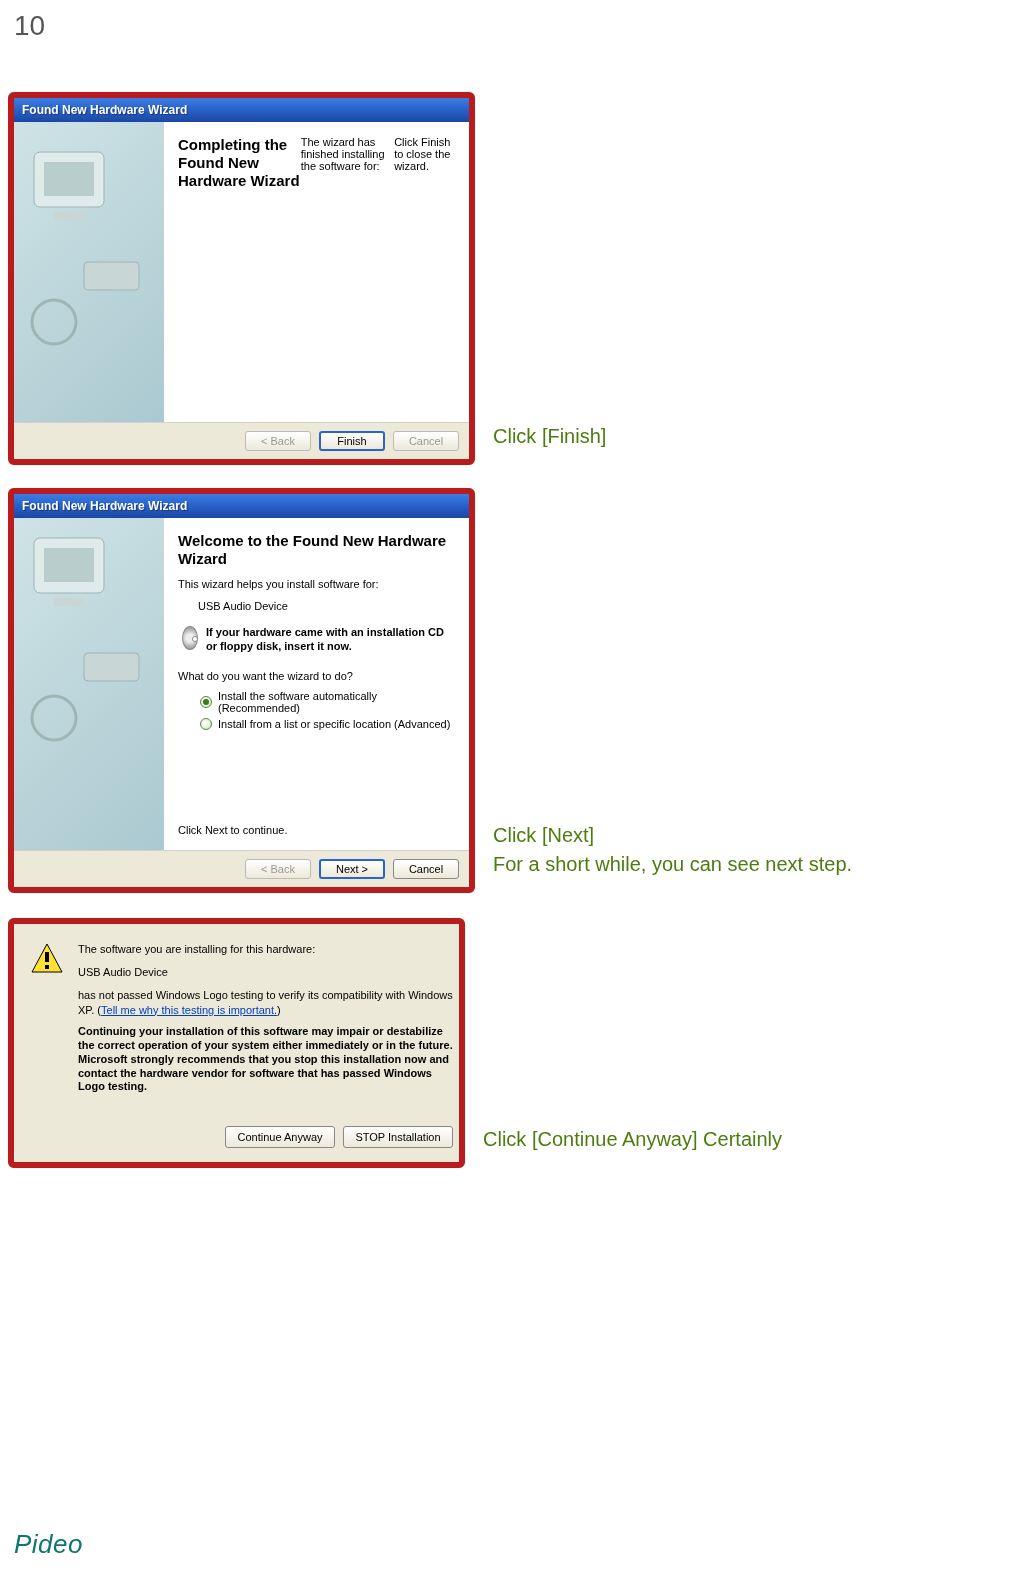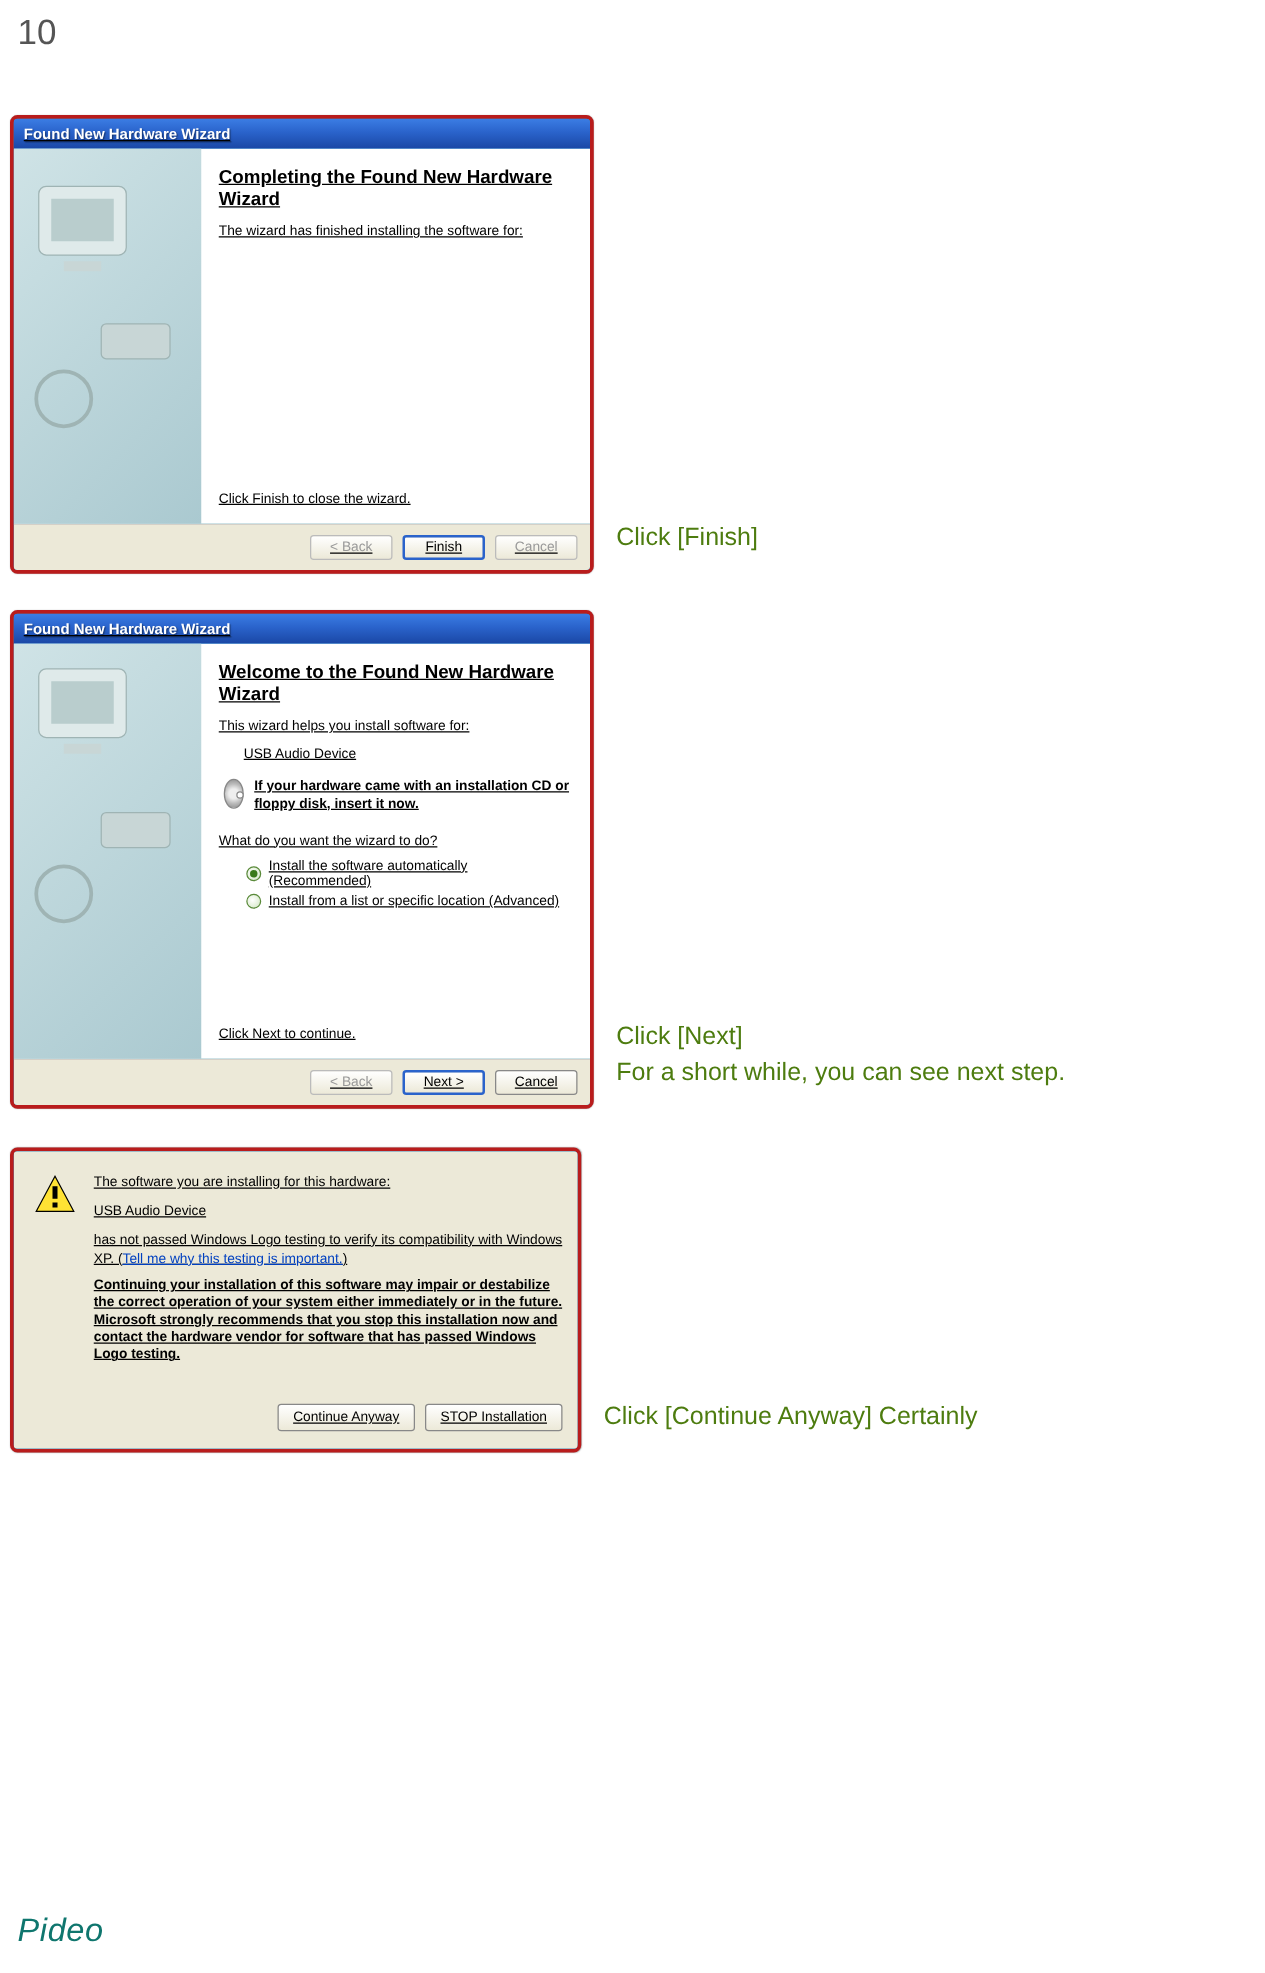--- a/index.html
+++ b/index.html
@@ -22,26 +22,25 @@
   .section {
     position: absolute;
     display: flex;
     align-items: flex-end;
   }
   .sec1 { top: 92px; left: 8px; }
   .sec2 { top: 488px; left: 8px; }
   .sec3 { top: 918px; left: 8px; }
 
   .dialog-shell {
-    border: 3px solid #b91c1c;
+    border: 6px solid #b91c1c;
     border-radius: 6px;
     overflow: hidden;
-    background: #0ea5e9;
+    background: #c4b5fd;
     box-shadow: 0 0 1px rgba(0,0,0,0.3);
-    text-decoration: underline;
   }
   .titlebar {
     height: 24px;
     background: linear-gradient(to bottom, #3b7de4 0%, #2a63cb 45%, #1a47a5 100%);
     color: #fff;
     font-size: 12px;
     font-weight: bold;
     display: flex;
     align-items: center;
     padding: 0 8px;
@@ -169,21 +168,21 @@
     <div class="wizard-body" style="height:300px">
       <div class="sidebar-graphic">
         <svg width="150" height="300">
           <rect x="20" y="30" width="70" height="55" rx="6" fill="#dfeaea" stroke="#9fb4b4"></rect>
           <rect x="30" y="40" width="50" height="34" fill="#b9cdcd"></rect>
           <rect x="40" y="90" width="30" height="8" fill="#c8d6d6"></rect>
           <rect x="70" y="140" width="55" height="28" rx="4" fill="#c8d6d6" stroke="#9fb4b4"></rect>
           <circle cx="40" cy="200" r="22" fill="none" stroke="#9fb4b4" stroke-width="3"></circle>
         </svg>
       </div>
-      <div class="wizard-main" style="display:flex;flex-direction:column;">
+      <div class="wizard-main" style="display:flex;flex-direction:row;">
         <div class="wizard-heading">Completing the Found New Hardware Wizard</div>
         <div class="wizard-sub">The wizard has finished installing the software for:</div>
         <div style="flex:1"></div>
         <div style="font-size:11px;margin-bottom:6px">Click Finish to close the wizard.</div>
       </div>
     </div>
     <div class="button-row">
       <div class="btn disabled">&lt; Back</div>
       <div class="btn default">Finish</div>
       <div class="btn disabled">Cancel</div>

